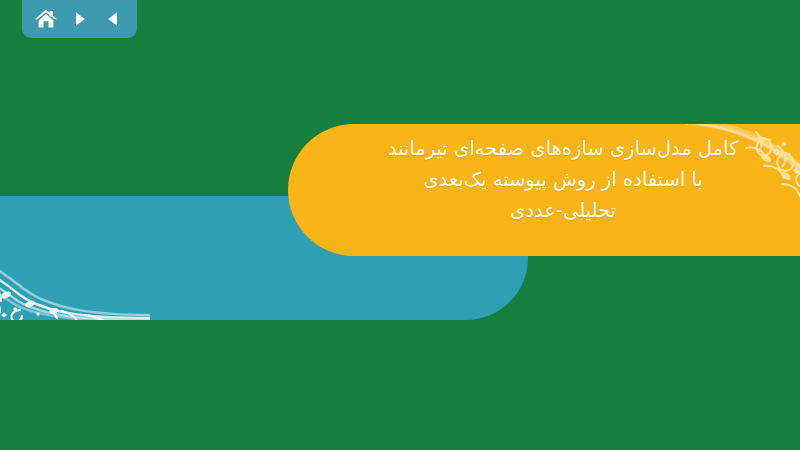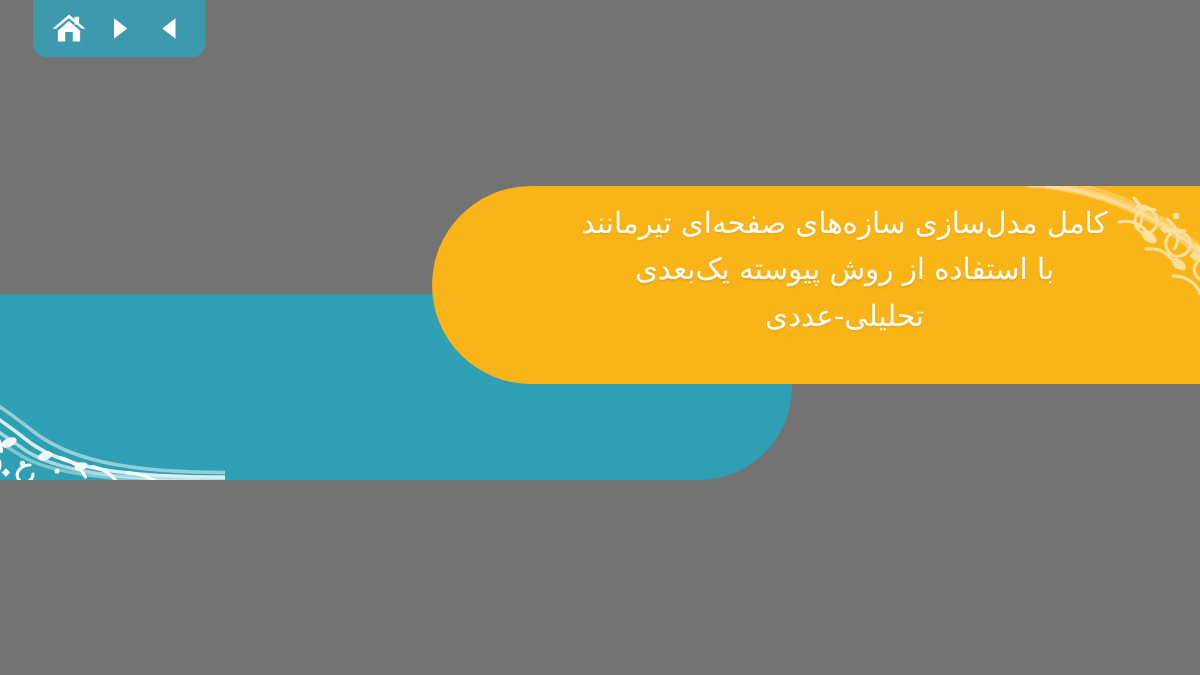--- a/index.html
+++ b/index.html
@@ -12,21 +12,21 @@
     height: 450px;
     overflow: hidden;
     font-family: "DejaVu Sans", sans-serif;
     background: #474747;
   }
 
   #slide {
     position: relative;
     width: 800px;
     height: 450px;
-    background: #737373;
+    background: #15803d;
     overflow: hidden;
   }
 
   
   #nav-bar {
     position: absolute;
     left: 22px;
     top: -14px;
     width: 115px;
     height: 52px;

